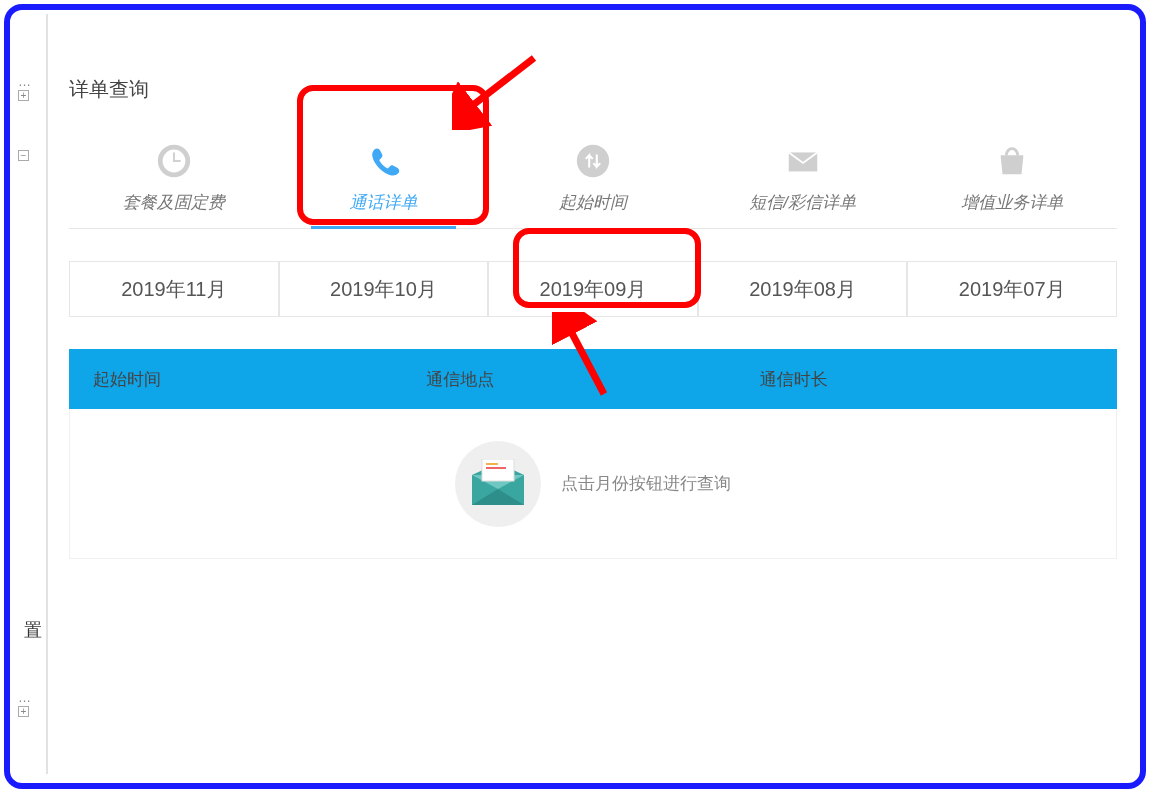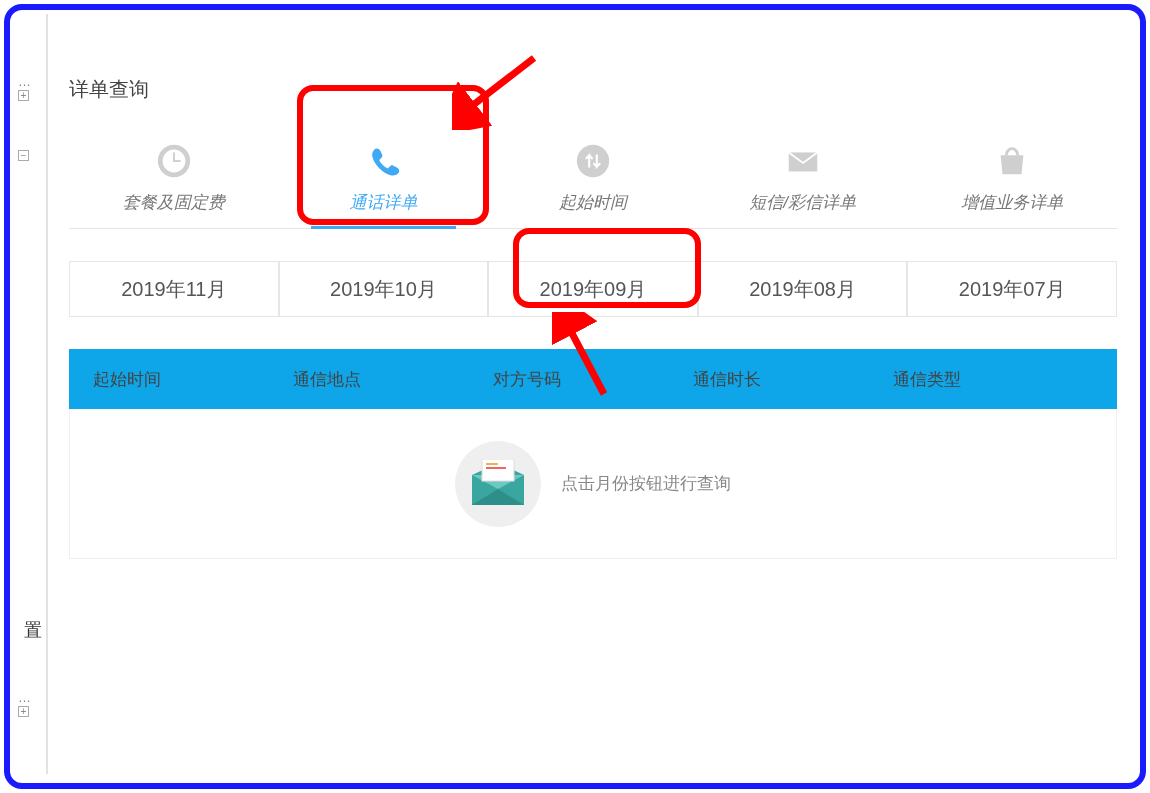--- a/index.html
+++ b/index.html
@@ -208,23 +208,21 @@
     <div class="month-btn">2019年11月</div>
     <div class="month-btn">2019年10月</div>
     <div class="month-btn">2019年09月</div>
     <div class="month-btn">2019年08月</div>
     <div class="month-btn">2019年07月</div>
   </div>
 
   <div class="table-header">
     <div>起始时间</div>
     <div>通信地点</div>
-    <div>对方号码</div>
     <div>通信时长</div>
-    <div>通信类型</div>
   </div>
 
   <div class="empty-state">
     <span class="empty-icon">
       <svg width="60" height="50" viewBox="0 0 60 50">
         <path d="M4 16 L30 4 L56 16 L56 46 L4 46 Z" fill="#3aa6a0"></path>
         <path d="M4 16 L30 30 L56 16" fill="#6fc7c1"></path>
         <rect x="14" y="0" width="32" height="22" fill="#fff" stroke="#ddd"></rect>
         <rect x="18" y="4" width="12" height="2" fill="#f4b04a"></rect>
         <rect x="18" y="8" width="20" height="2" fill="#e66"></rect>

